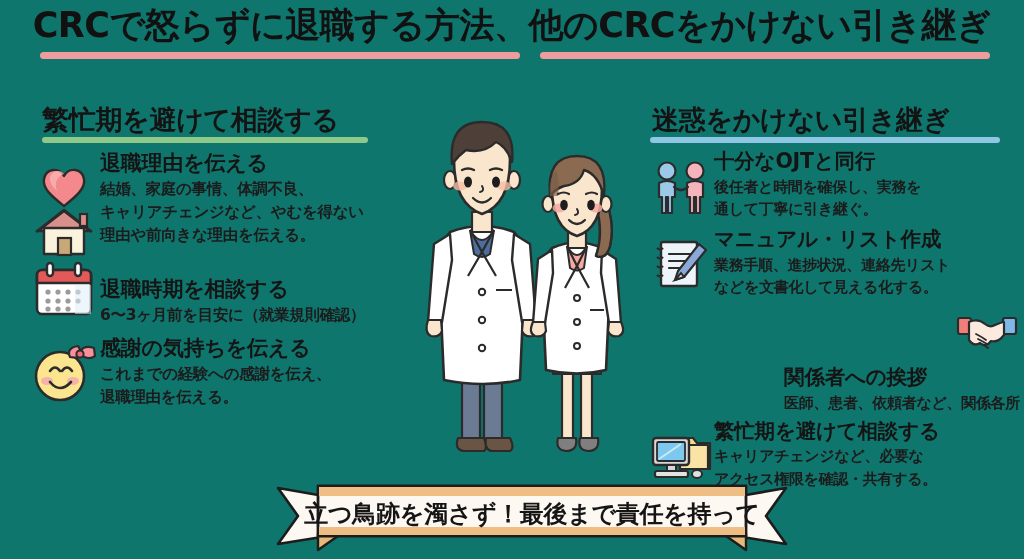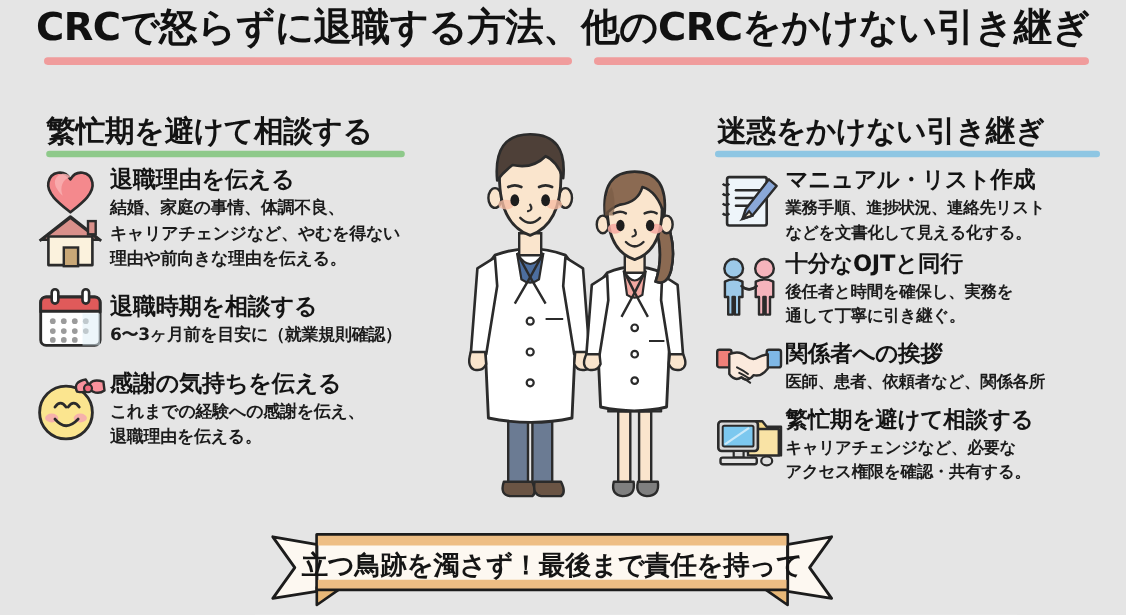--- a/index.html
+++ b/index.html
@@ -11,21 +11,21 @@
     height: 559px;
     background: #ffffff;
     font-family: "DejaVu Sans", "Liberation Sans", sans-serif;
     overflow: hidden;
     position: relative;
   }
   #page {
     position: relative;
     width: 1024px;
     height: 559px;
-    background: #e5e5e5;
+    background: #0f766e;
     overflow: hidden;
   }
 
   
   .title-bar {
     position: absolute;
     top: 6px;
     left: 0;
     width: 1024px;
     height: 62px;
@@ -74,21 +74,21 @@
     height: 6px;
     border-radius: 4px;
     margin-top: 2px;
   }
   .col-left  .col-rule { background: #8ec98a; width: 326px; margin-left: 14px; }
   .col-right .col-rule { background: #8ec6e3; width: 350px; margin-left: 2px; }
 
   
   .item {
     display: flex;
-    align-items: center;
+    align-items: flex-end;
     margin-top: 10px;
   }
   .item-icon {
     width: 72px;
     min-width: 72px;
     height: 72px;
     position: relative;
     display: flex;
     align-items: center;
     justify-content: center;
@@ -133,36 +133,36 @@
   .col-right .item-title { font-size: 20.5px; }
   .col-right .item-desc  { font-size: 15px; }
 
   
   .item.it-reason  { margin-top: 6px; }
   .item.it-timing  { margin-top: 8px; }
   .item.it-thanks  { margin-top: 8px; }
 
   .item.it-manual  { margin-top: 6px; }
   .item.it-ojt     { margin-top: 4px; }
-  .item.it-greet   { margin-top: 4px; }
+  .item.it-greet   { margin-top: 4px; flex-direction: column; }
   .item.it-data    { margin-top: 4px; }
 
   
   .people {
     position: absolute;
     left: 392px;
     top: 112px;
     width: 252px;
     height: 370px;
   }
 
   
   .ribbon {
     position: absolute;
-    left: 242px;
+    left: 272px;
     top: 478px;
     width: 520px;
     height: 76px;
   }
   .ribbon-text {
     position: absolute;
     left: 0;
     top: 0;
     width: 520px;
     height: 76px;
@@ -274,20 +274,42 @@
         <div class="item-desc">これまでの経験への感謝を伝え、</div>
         <div class="item-desc">退職理由を伝える。</div>
       </div>
     </div>
   </div>
 
   <div class="col col-right">
     <div class="col-heading">迷惑をかけない引き継ぎ</div>
     <div class="col-rule"></div>
 
+    <div class="item it-ojt">
+      <div class="item-icon">
+        <svg width="62" height="58" viewBox="0 0 62 58">
+          <circle cx="17" cy="12" r="8.5" fill="#9cc9e8" stroke="#2b2b2b" stroke-width="2.2"></circle>
+          <path d="M10 23 h14 v20 M10 23 v20" fill="none"></path>
+          <path d="M9 24 q8 -4 16 0 v14 h-3 v16 h-4 v-16 h-2 v16 h-4 v-16 h-3 z" fill="#9cc9e8" stroke="#2b2b2b" stroke-width="2.2" stroke-linejoin="round"></path>
+          <circle cx="45" cy="12" r="8.5" fill="#f5b4bc" stroke="#2b2b2b" stroke-width="2.2"></circle>
+          <path d="M37 24 q8 -4 16 0 v14 h-3 v16 h-4 v-16 h-2 v16 h-4 v-16 h-3 z" fill="#f5b4bc" stroke="#2b2b2b" stroke-width="2.2" stroke-linejoin="round"></path>
+          <path d="M24 28 q7 6 14 0" fill="none" stroke="#2b2b2b" stroke-width="2.2" stroke-linecap="round"></path>
+          <path d="M25 29 q6 5 12 0 q-6 4 -12 0 z" fill="#f8dcd0" stroke="#2b2b2b" stroke-width="1.6"></path>
+        </svg>
+      </div>
+      <div class="item-body">
+        <div class="item-title">
+          <span class="hl"></span>
+          <span>十分なOJTと同行</span>
+        </div>
+        <div class="item-desc">後任者と時間を確保し、実務を</div>
+        <div class="item-desc">通して丁寧に引き継ぐ。</div>
+      </div>
+    </div>
+
     <div class="item it-manual">
       <div class="item-icon">
         <svg width="62" height="60" viewBox="0 0 62 60">
           <rect x="11" y="6" width="36" height="44" rx="2" fill="#eef5fa" stroke="#2b2b2b" stroke-width="2.4"></rect>
           <g stroke="#2b2b2b" stroke-width="2.2" fill="none">
             <path d="M13 12 a4 4 0 0 1 -6 0"></path>
             <path d="M13 21 a4 4 0 0 1 -6 0"></path>
             <path d="M13 30 a4 4 0 0 1 -6 0"></path>
             <path d="M13 39 a4 4 0 0 1 -6 0"></path>
           </g>
@@ -303,42 +325,20 @@
       <div class="item-body">
         <div class="item-title">
           <span class="hl"></span>
           <span>マニュアル・リスト作成</span>
         </div>
         <div class="item-desc">業務手順、進捗状況、連絡先リスト</div>
         <div class="item-desc">などを文書化して見える化する。</div>
       </div>
     </div>
 
-    <div class="item it-ojt">
-      <div class="item-icon">
-        <svg width="62" height="58" viewBox="0 0 62 58">
-          <circle cx="17" cy="12" r="8.5" fill="#9cc9e8" stroke="#2b2b2b" stroke-width="2.2"></circle>
-          <path d="M10 23 h14 v20 M10 23 v20" fill="none"></path>
-          <path d="M9 24 q8 -4 16 0 v14 h-3 v16 h-4 v-16 h-2 v16 h-4 v-16 h-3 z" fill="#9cc9e8" stroke="#2b2b2b" stroke-width="2.2" stroke-linejoin="round"></path>
-          <circle cx="45" cy="12" r="8.5" fill="#f5b4bc" stroke="#2b2b2b" stroke-width="2.2"></circle>
-          <path d="M37 24 q8 -4 16 0 v14 h-3 v16 h-4 v-16 h-2 v16 h-4 v-16 h-3 z" fill="#f5b4bc" stroke="#2b2b2b" stroke-width="2.2" stroke-linejoin="round"></path>
-          <path d="M24 28 q7 6 14 0" fill="none" stroke="#2b2b2b" stroke-width="2.2" stroke-linecap="round"></path>
-          <path d="M25 29 q6 5 12 0 q-6 4 -12 0 z" fill="#f8dcd0" stroke="#2b2b2b" stroke-width="1.6"></path>
-        </svg>
-      </div>
-      <div class="item-body">
-        <div class="item-title">
-          <span class="hl"></span>
-          <span>十分なOJTと同行</span>
-        </div>
-        <div class="item-desc">後任者と時間を確保し、実務を</div>
-        <div class="item-desc">通して丁寧に引き継ぐ。</div>
-      </div>
-    </div>
-
     <div class="item it-greet">
       <div class="item-icon">
         <svg width="62" height="48" viewBox="0 0 62 48">
           <rect x="2" y="10" width="13" height="16" rx="2" fill="#ef8079" stroke="#2b2b2b" stroke-width="2.2"></rect>
           <rect x="47" y="10" width="13" height="16" rx="2" fill="#7fb8e6" stroke="#2b2b2b" stroke-width="2.2"></rect>
           <path d="M13 14 q9 -4 16 2 q5 4 10 1 q7 -3 9 -3 v13 q-6 8 -13 6 q-5 7 -11 2 q-6 4 -11 -3 z" fill="#fbeadd" stroke="#2b2b2b" stroke-width="2.2" stroke-linejoin="round"></path>
           <g stroke="#2b2b2b" stroke-width="1.8" fill="none" stroke-linecap="round">
             <path d="M20 26 q6 3 10 6"></path>
             <path d="M22 31 q6 3 9 5"></path>
             <path d="M25 36 q5 2 7 4"></path>

